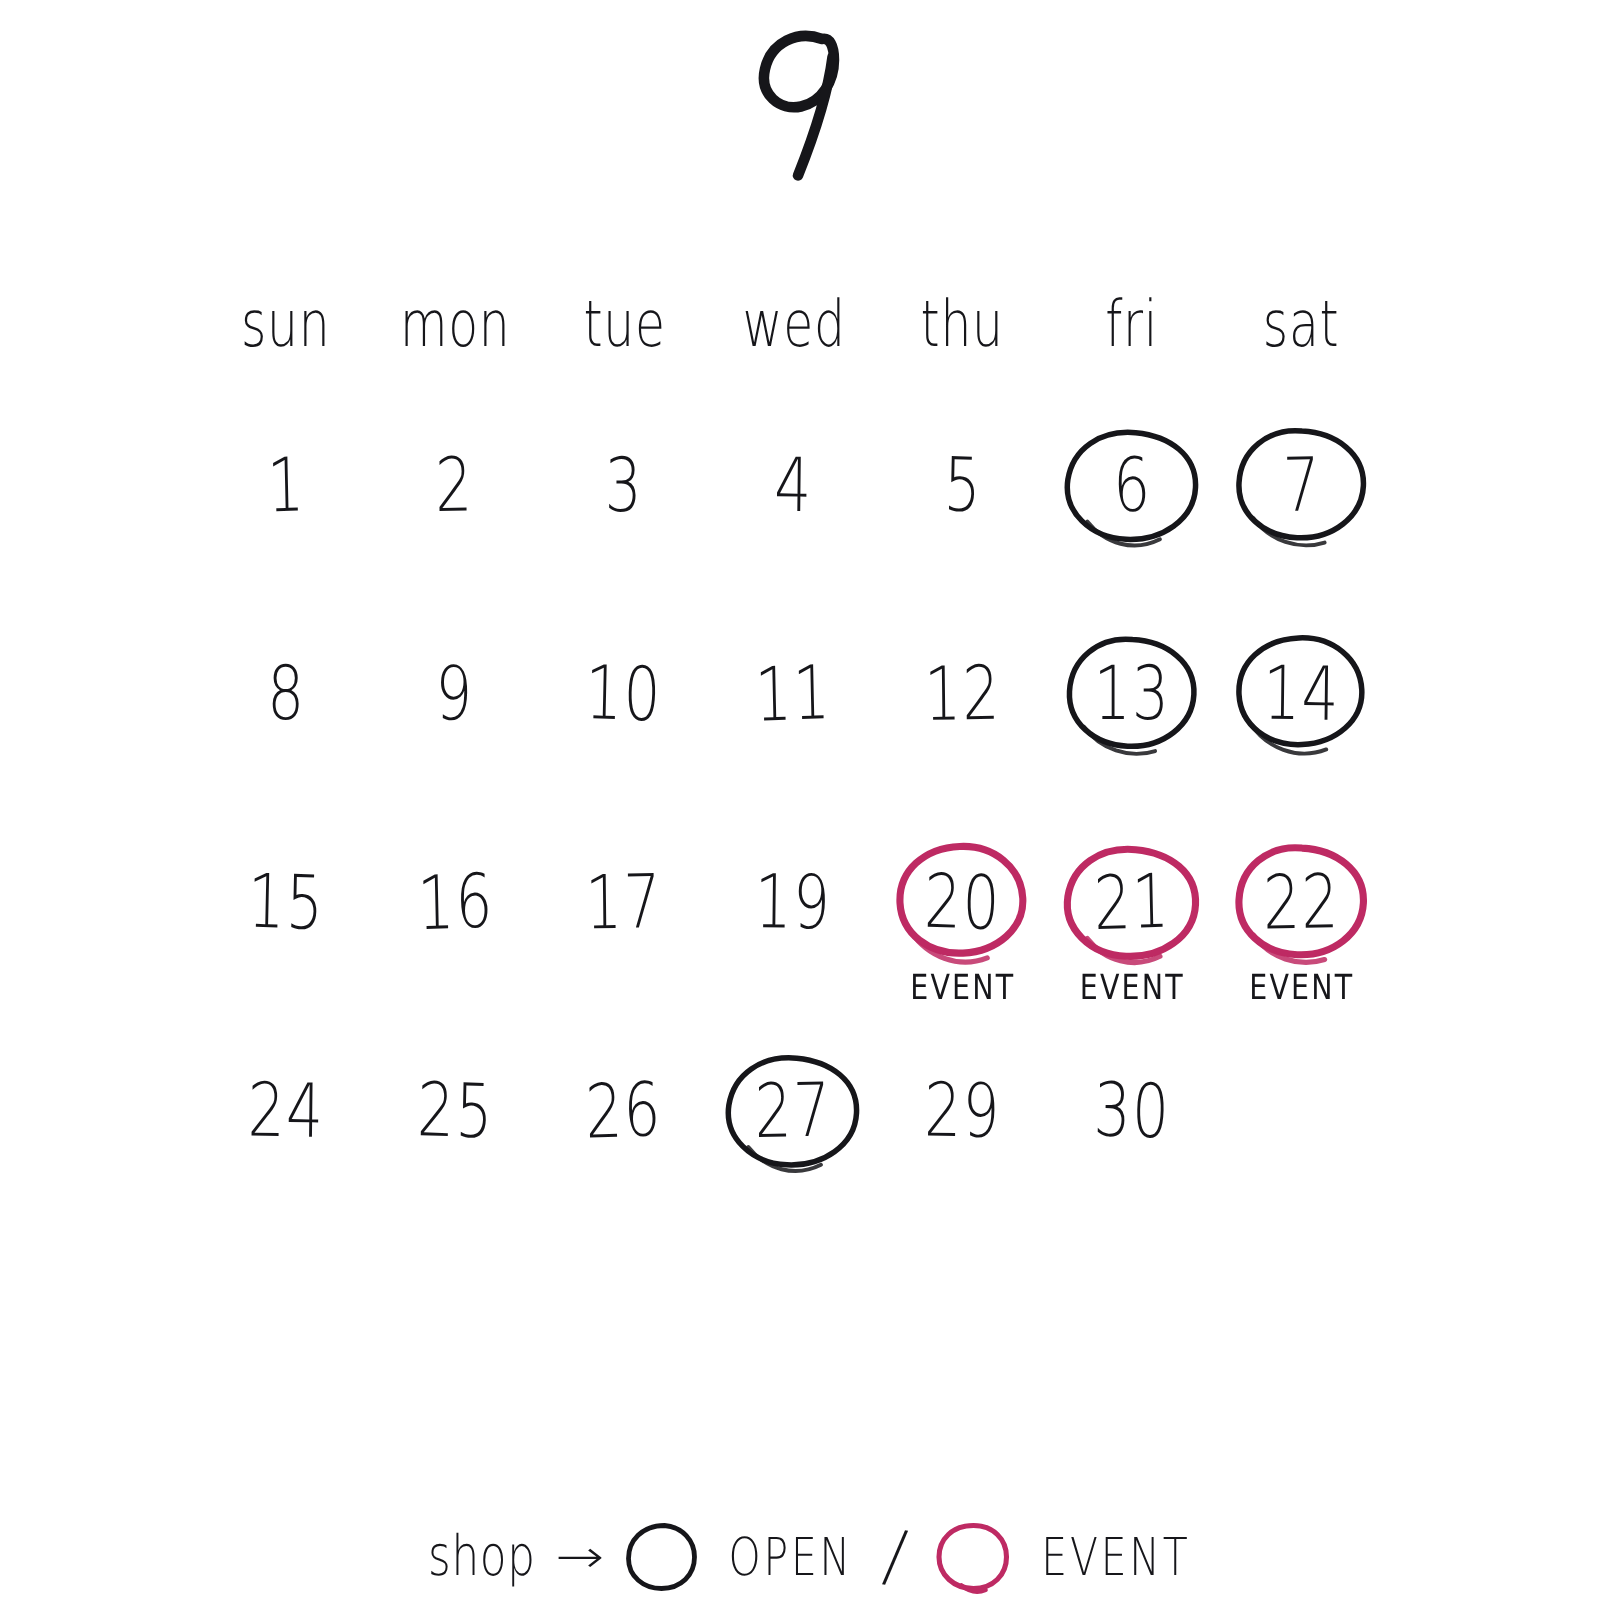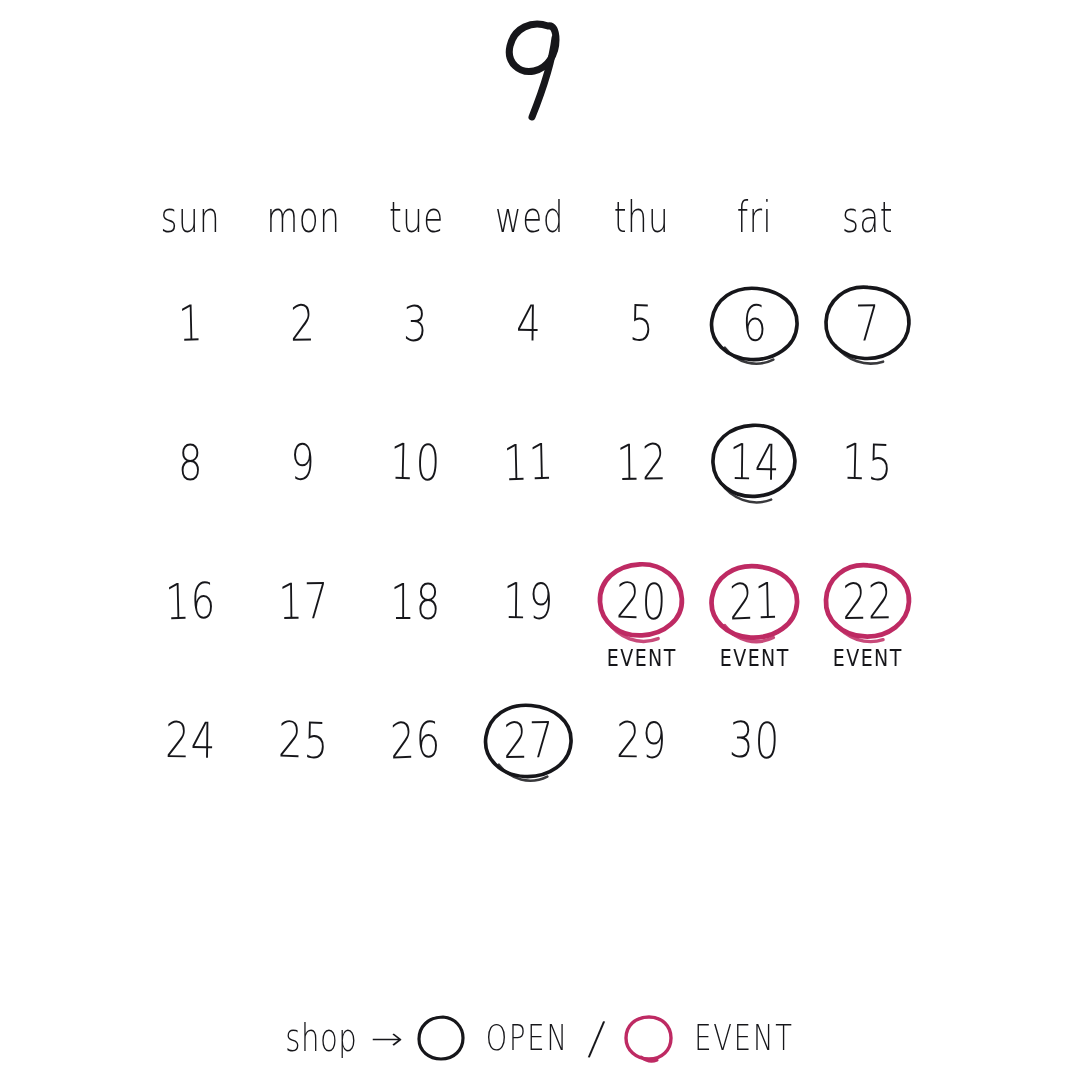--- a/index.html
+++ b/index.html
@@ -213,44 +213,48 @@
         </div>
       </div>
       <div class="day-cell">
         <div class="day-inner">
           <span class="day-num" style="transform: scaleY(1.18) scaleX(0.92) rotate(-0.8deg);">12</span>
         </div>
       </div>
       <div class="day-cell">
         <div class="day-inner">
           <svg class="circle-svg" width="112" height="92" viewBox="0 0 104 84">
+            <path d="M52 8 C31 6, 14 20, 13 40 C12 59, 28 73, 49 74 C71 75, 89 61, 90 42 C91 22, 73 9, 52 8 Z" fill="none" stroke="#16161a" stroke-width="3.4" stroke-linecap="round"></path>
+            <path d="M22 62 C32 76, 50 82, 66 77" fill="none" stroke="#16161a" stroke-width="2.4" stroke-linecap="round" opacity="0.85"></path>
+          </svg>
+          <span class="day-num" style="transform: scaleY(1.18) scaleX(0.92) rotate(0deg);">13</span>
+        </div>
+      </div>
+      <div class="day-cell">
+        <div class="day-inner">
+          <svg class="circle-svg" width="112" height="92" viewBox="0 0 104 84">
             <path d="M50 7 C28 8, 12 22, 13 42 C14 61, 31 74, 52 73 C73 72, 90 58, 89 39 C88 20, 71 6, 50 7 Z" fill="none" stroke="#16161a" stroke-width="3.4" stroke-linecap="round"></path>
             <path d="M20 60 C30 75, 49 83, 67 76" fill="none" stroke="#16161a" stroke-width="2.4" stroke-linecap="round" opacity="0.85"></path>
           </svg>
           <span class="day-num" style="transform: scaleY(1.18) scaleX(0.92) rotate(0.8deg);">14</span>
         </div>
       </div>
       <div class="day-cell">
         <div class="day-inner">
           <span class="day-num" style="transform: scaleY(1.18) scaleX(0.92) rotate(1.6deg);">15</span>
         </div>
       </div>
       <div class="day-cell">
         <div class="day-inner">
           <span class="day-num" style="transform: scaleY(1.18) scaleX(0.92) rotate(-1.6deg);">16</span>
         </div>
       </div>
       <div class="day-cell">
         <div class="day-inner">
           <span class="day-num" style="transform: scaleY(1.18) scaleX(0.92) rotate(-0.8deg);">17</span>
-        </div>
-      </div>
-      <div class="day-cell">
-        <div class="day-inner">
-          <span class="day-num" style="transform: scaleY(1.18) scaleX(0.92) rotate(0deg);">18</span>
         </div>
       </div>
       <div class="day-cell">
         <div class="day-inner">
           <span class="day-num" style="transform: scaleY(1.18) scaleX(0.92) rotate(0.8deg);">19</span>
         </div>
       </div>
       <div class="day-cell">
         <div class="day-inner">
           <svg class="circle-svg" width="112" height="92" viewBox="0 0 104 84">

